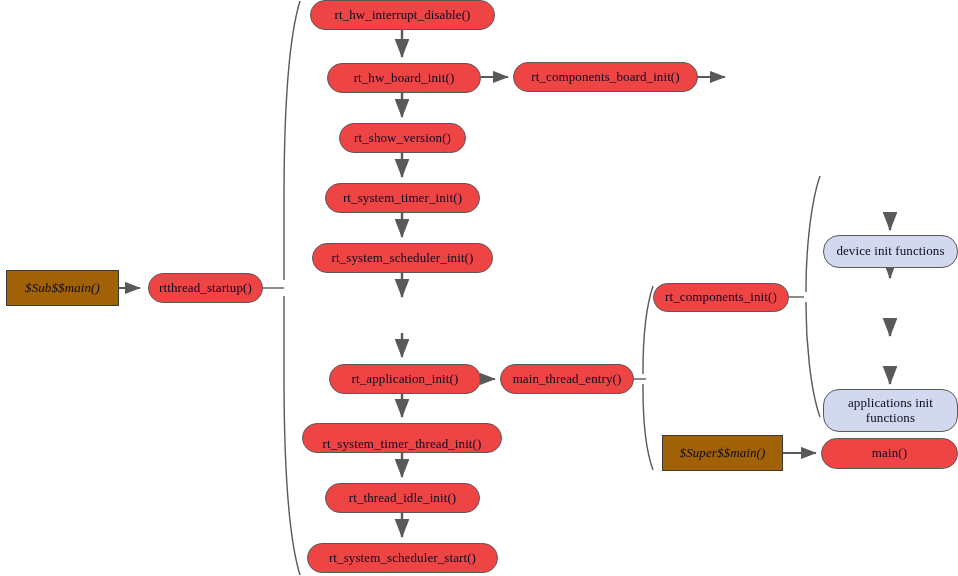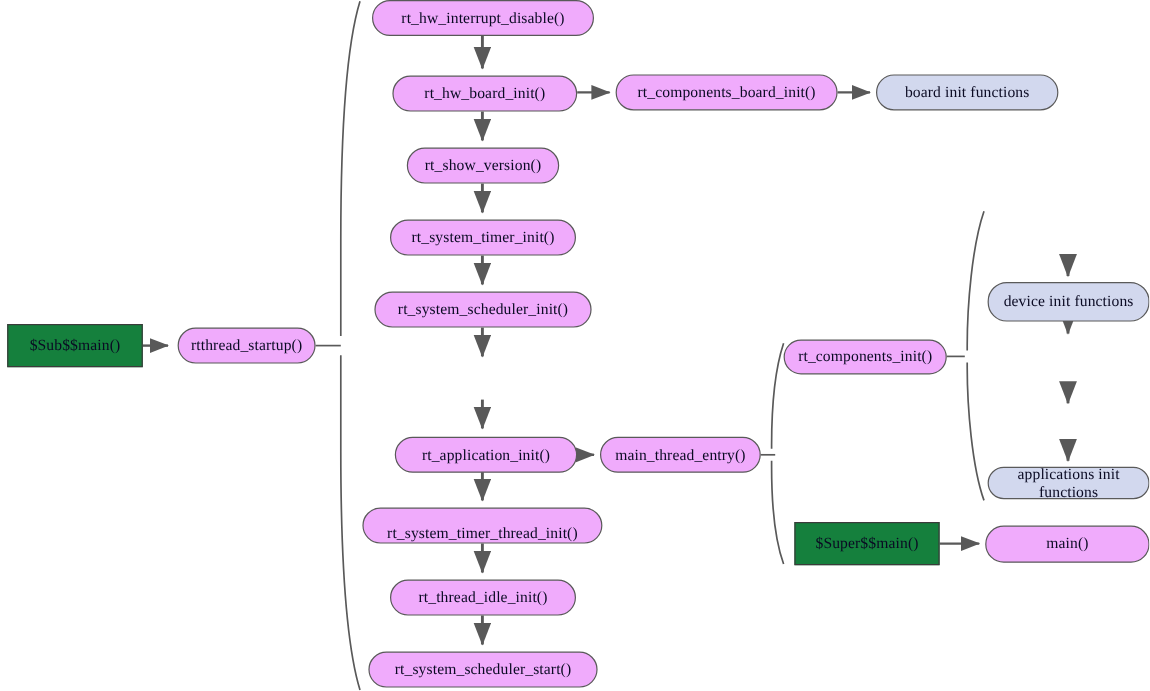--- a/index.html
+++ b/index.html
@@ -17,35 +17,36 @@
   }
   .node {
     position: absolute;
     box-sizing: border-box;
     display: flex;
     align-items: center;
     justify-content: center;
     text-align: center;
     border: 1.3px solid #595959;
     border-radius: 16px;
-    background: #f0abfc;
+    background: #ef4444;
     color: #0a0a23;
     font-size: 13px;
     line-height: 1.12;
     letter-spacing: 0.1px;
     padding: 0 4px;
   }
   .node.blue {
     background: #d2d8ee;
     border-color: #5a5a5a;
   }
   .node.rect {
     border-radius: 0px;
-    background: #15803d;
+    background: #a16207;
     border: 1.3px solid #3b3b3b;
+    font-style: italic;
   }
   .node .lbl {
     display: block;
     width: 100%;
   }
   svg.wires {
     position: absolute;
     left: 0;
     top: 0;
     width: 958px;
@@ -184,23 +185,20 @@
   </div>
 
   <div class="node" style="left:307px; top:543px; width:191px; height:30px;">
     <span class="lbl">rt_system_scheduler_start()</span>
   </div>
 
   <div class="node" style="left:513px; top:62px; width:185px; height:30px;font-family:Liberation Serif, serif;">
     <span class="lbl">rt_components_board_init()</span>
   </div>
 
-  <div class="node blue" style="left:730px; top:62px; width:152px; height:30px;">
-    <span class="lbl">board init functions</span>
-  </div>
 
   <div class="node" style="left:500px; top:364px; width:134px; height:30px;">
     <span class="lbl">main_thread_entry()</span>
   </div>
 
   <div class="node" style="left:653px; top:283px; width:136px; height:29px;">
     <span class="lbl">rt_components_init()</span>
   </div>
 
   <div class="node rect" style="left:662px; top:435px; width:121px; height:36px;">
@@ -211,17 +209,17 @@
     <span class="lbl">main()</span>
   </div>
 
 
   <div class="node blue" style="left:823px; top:235px; width:135px; height:33px;">
     <span class="lbl">device init functions</span>
   </div>
 
 
 
-  <div class="node blue" style="left:823px; top:389px; width:135px; height:27px;">
+  <div class="node blue" style="left:823px; top:389px; width:135px; height:43px;">
     <span class="lbl">applications init functions</span>
   </div>
 
 </div>
 
 </body></html>

